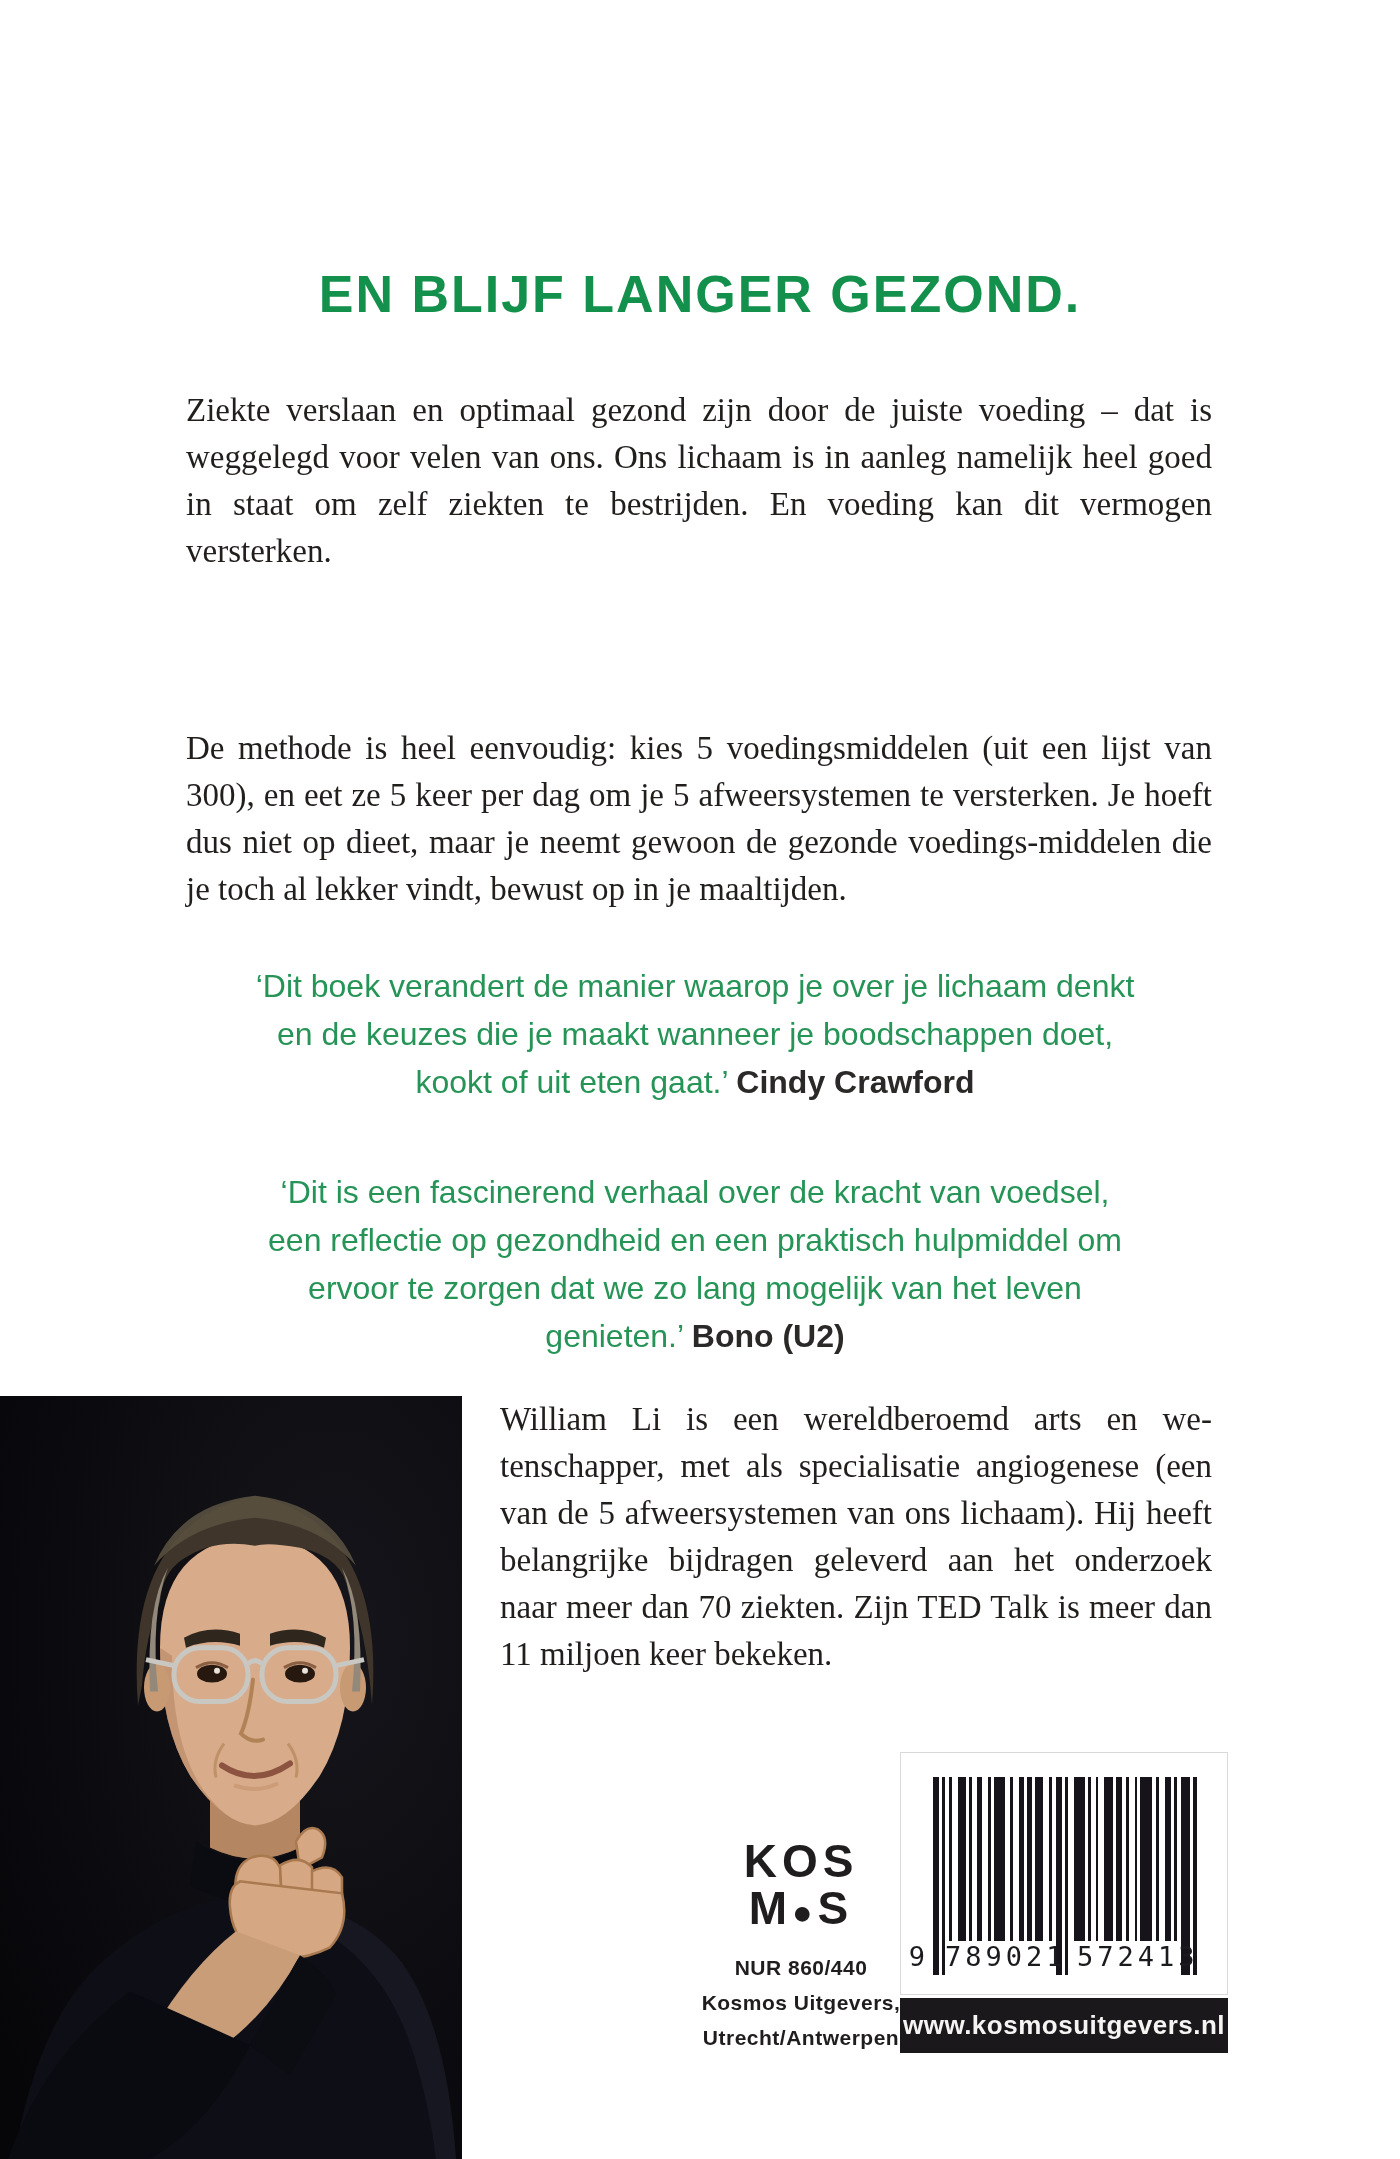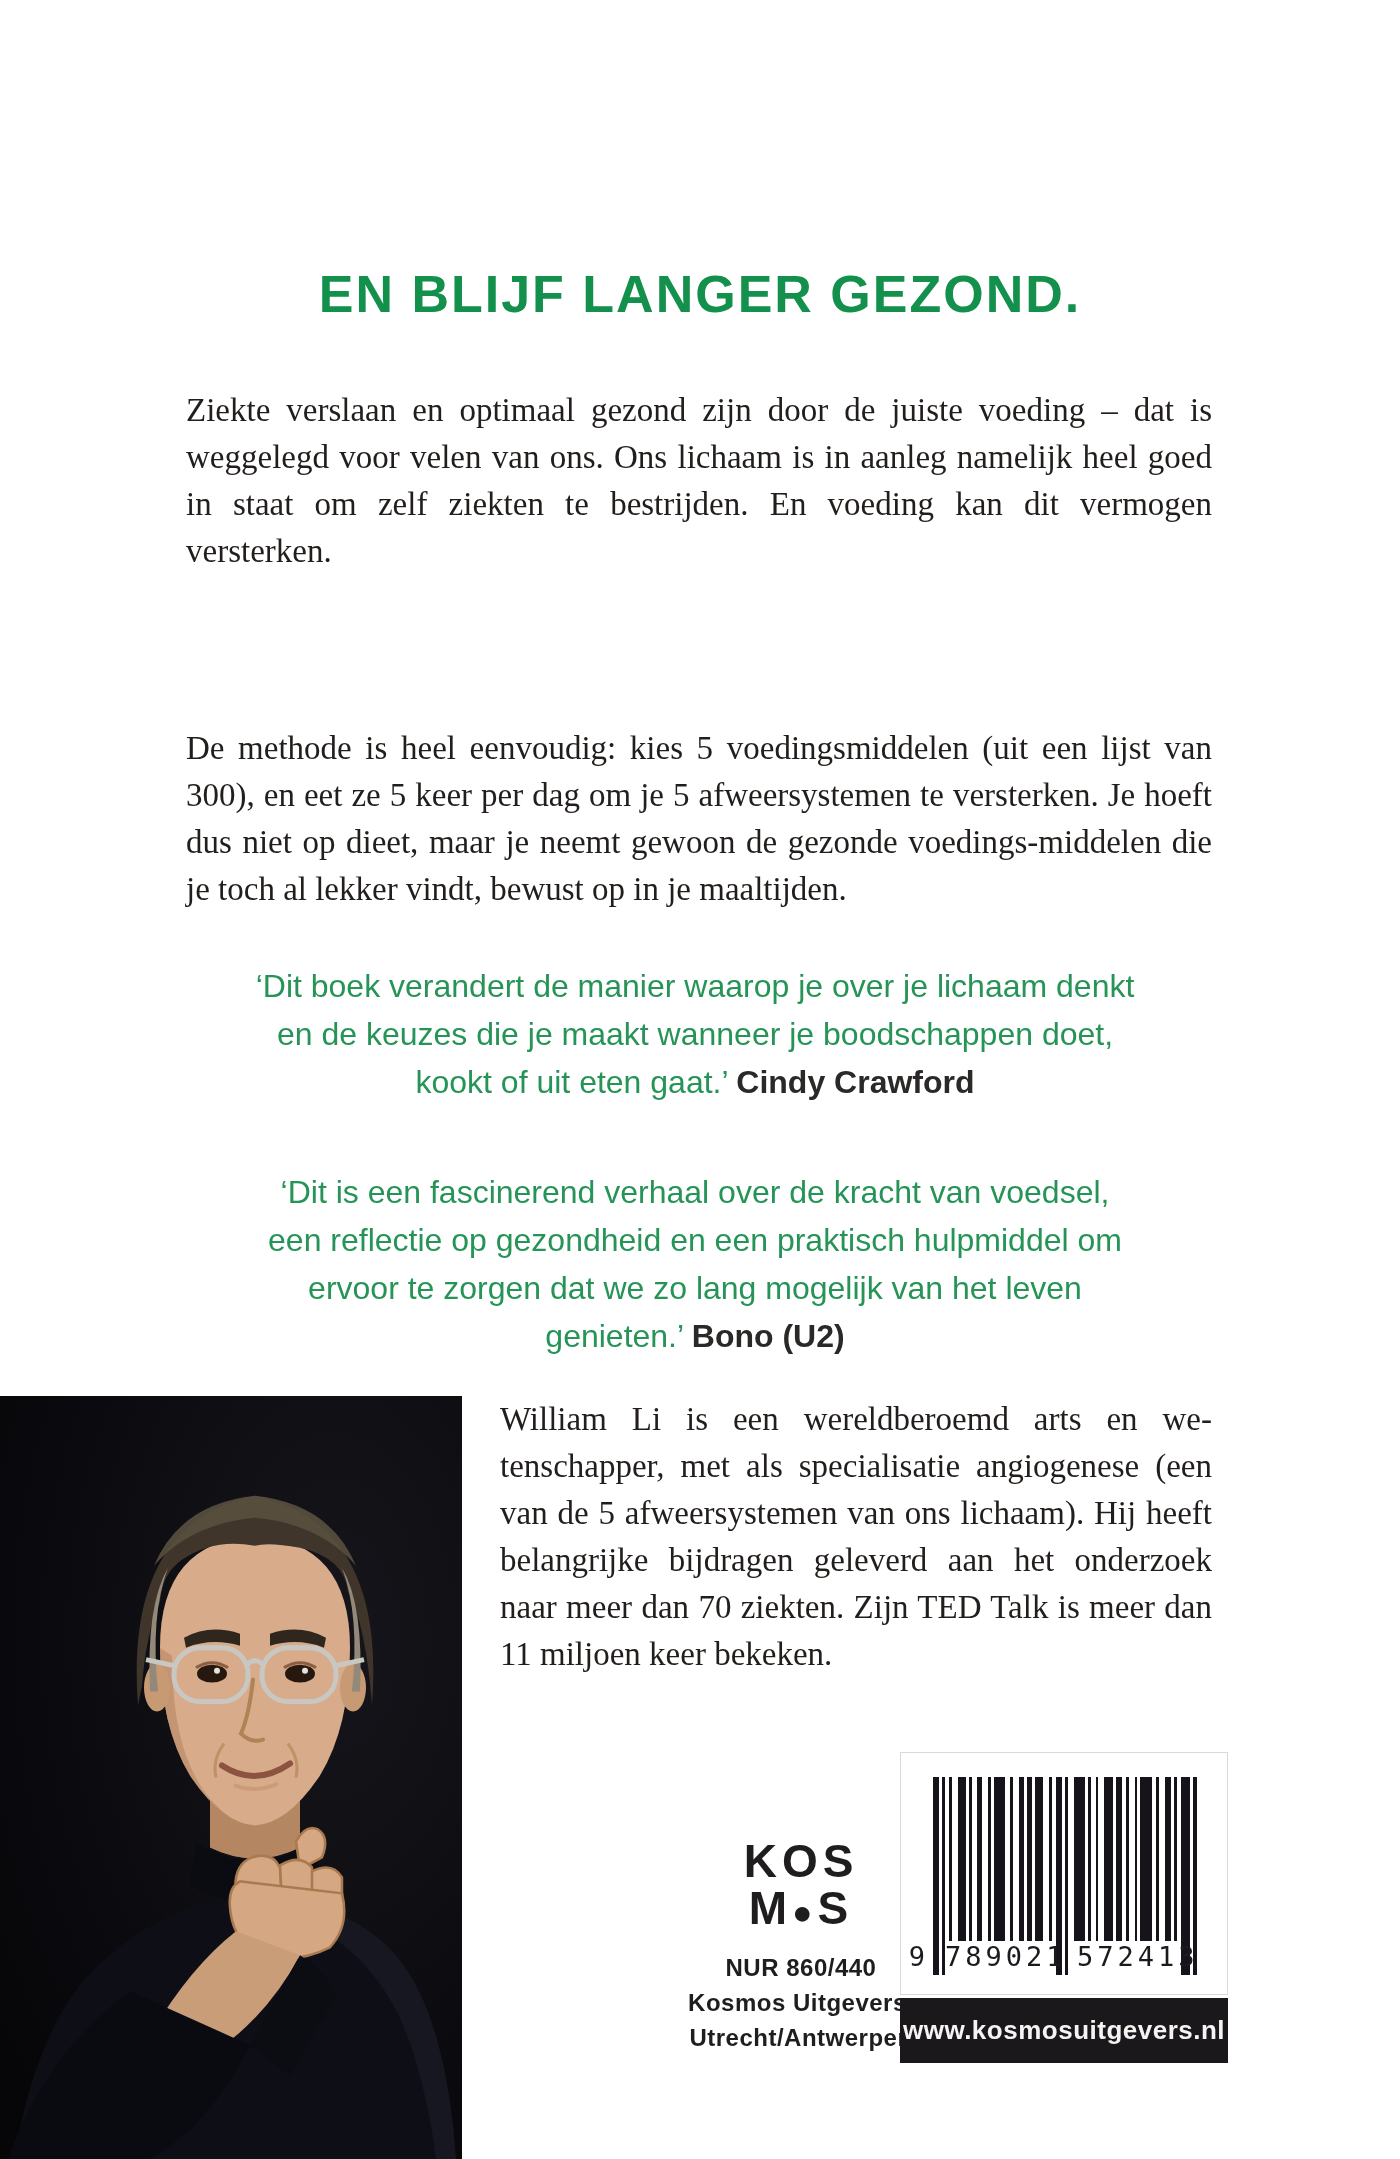--- a/index.html
+++ b/index.html
@@ -37,37 +37,37 @@
     position:absolute; left:500px; top:1396px; width:712px; margin:0;
     font-size:33px; line-height:47px; text-align:justify; color:var(--ink);
   }
   
   .publisher {
     position:absolute; left:645px; top:1838px; width:312px; text-align:center;
     font-family:"Liberation Sans", sans-serif; font-weight:bold; color:#201d1f;
   }
   .logo { font-size:46px; line-height:47px; letter-spacing:5px; }
   .logo .dot { font-size:0.74em; }
-  .pub-meta { margin-top:14px; font-size:24px; line-height:35px; letter-spacing:0.5px; }
+  .pub-meta { margin-top:14px; font-size:21px; line-height:35px; letter-spacing:0.5px; }
   
   .barcode-box {
     position:absolute; left:900px; top:1752px; width:328px; height:243px;
     background:#ffffff; border:1px solid #d9d9d9; box-sizing:border-box;
   }
   .bars { position:absolute; left:32px; top:24px; width:264px; height:198px; }
   .digits {
     position:absolute; left:0; top:188px; width:100%; height:34px;
     font-family:"DejaVu Sans Mono", monospace; font-size:27px; color:#1c1a1e;
   }
   .digits span { position:absolute; top:0; text-align:center; background:transparent; }
   .d-lead  { left:2px;  width:28px; }
   .d-left  { left:44px;  width:118px; letter-spacing:4px; }
   .d-right { left:176px; width:118px; letter-spacing:4px; }
   .url-bar {
-    position:absolute; left:900px; top:1998px; width:328px; height:65px;
+    position:absolute; left:900px; top:1998px; width:328px; height:55px;
     background:var(--bar-black); color:#f5f4f2; display:flex; align-items:center;
     justify-content:center; font-family:"Liberation Sans", sans-serif;
     font-weight:bold; font-size:26px; letter-spacing:0.5px;
   }
 </style>
 </head>
 <body>
 
 <div class="page">
 

